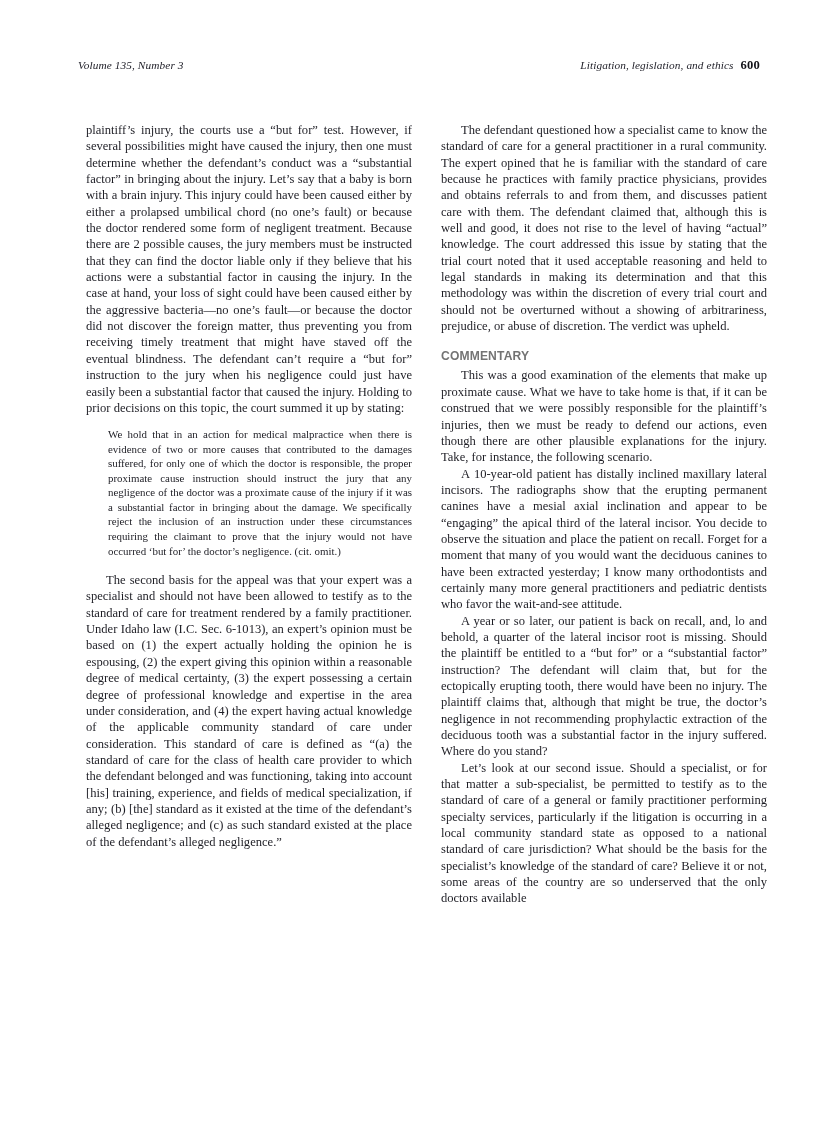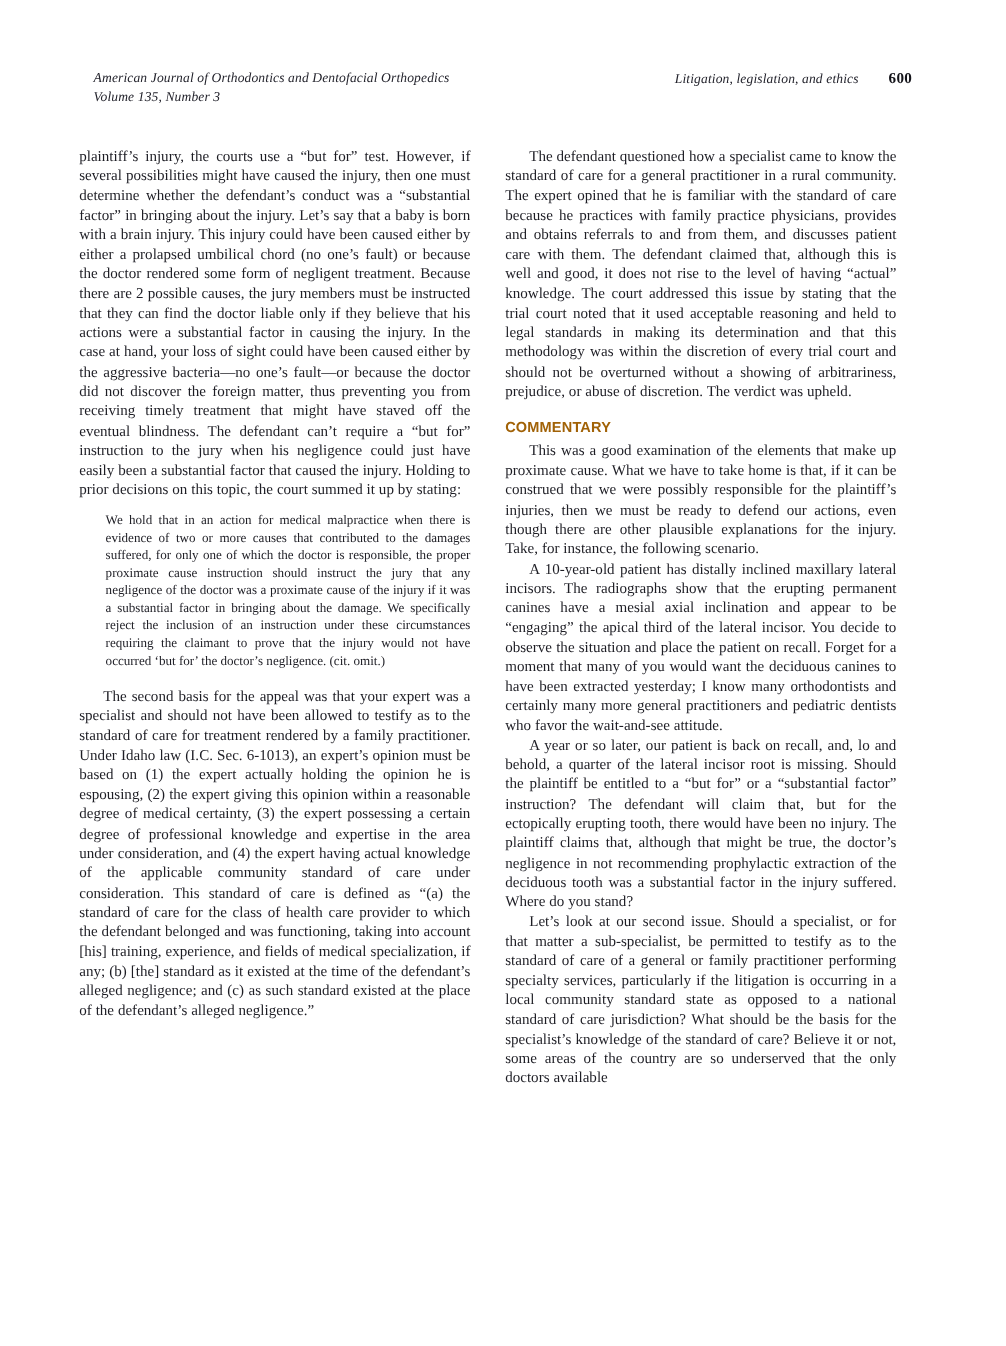--- a/index.html
+++ b/index.html
@@ -38,41 +38,41 @@
     font-style: italic;
     font-size: 11.3px;
     line-height: 15.5px;
     color: #23232c;
     letter-spacing: 0.1px;
   }
   .rh-left div { white-space: nowrap; }
   .rh-right {
     display: flex;
     align-items: baseline;
-    gap: 25px;
+    gap: 7px;
     font-size: 11.3px;
     line-height: 15.5px;
     white-space: nowrap;
   }
   .rh-section {
     font-style: italic;
     color: #23232c;
     letter-spacing: 0.1px;
   }
   .rh-pageno {
     font-weight: bold;
     font-size: 12.6px;
     color: #14141a;
     letter-spacing: 0.2px;
   }
 
   
   .columns {
     position: absolute;
-    left: 66px;
+    left: 86px;
     top: 122px;
     width: 682px;
     display: flex;
     gap: 29px;
   }
   .col {
     width: 326px;
     flex: 0 0 326px;
   }
 
@@ -102,32 +102,31 @@
     color: #1d1d24;
   }
   .spacer-after-quote { height: 14px; }
 
   h2.section-heading {
     margin: 15px 0 4px 0;
     font-family: "Liberation Sans", "DejaVu Sans", sans-serif;
     font-size: 12.1px;
     font-weight: bold;
     letter-spacing: 0.15px;
-    color: #a16207;
+    color: #737373;
     text-align: left;
   }
 </style>
 </head>
 <body>
 
 <div class="page">
 
   <div class="running-head">
     <div class="rh-left">
-      <div>American Journal of Orthodontics and Dentofacial Orthopedics</div>
       <div>Volume 135, Number 3</div>
     </div>
     <div class="rh-right">
       <span class="rh-section">Litigation, legislation, and ethics</span>
       <span class="rh-pageno">600</span>
     </div>
   </div>
 
   <div class="columns">
 

